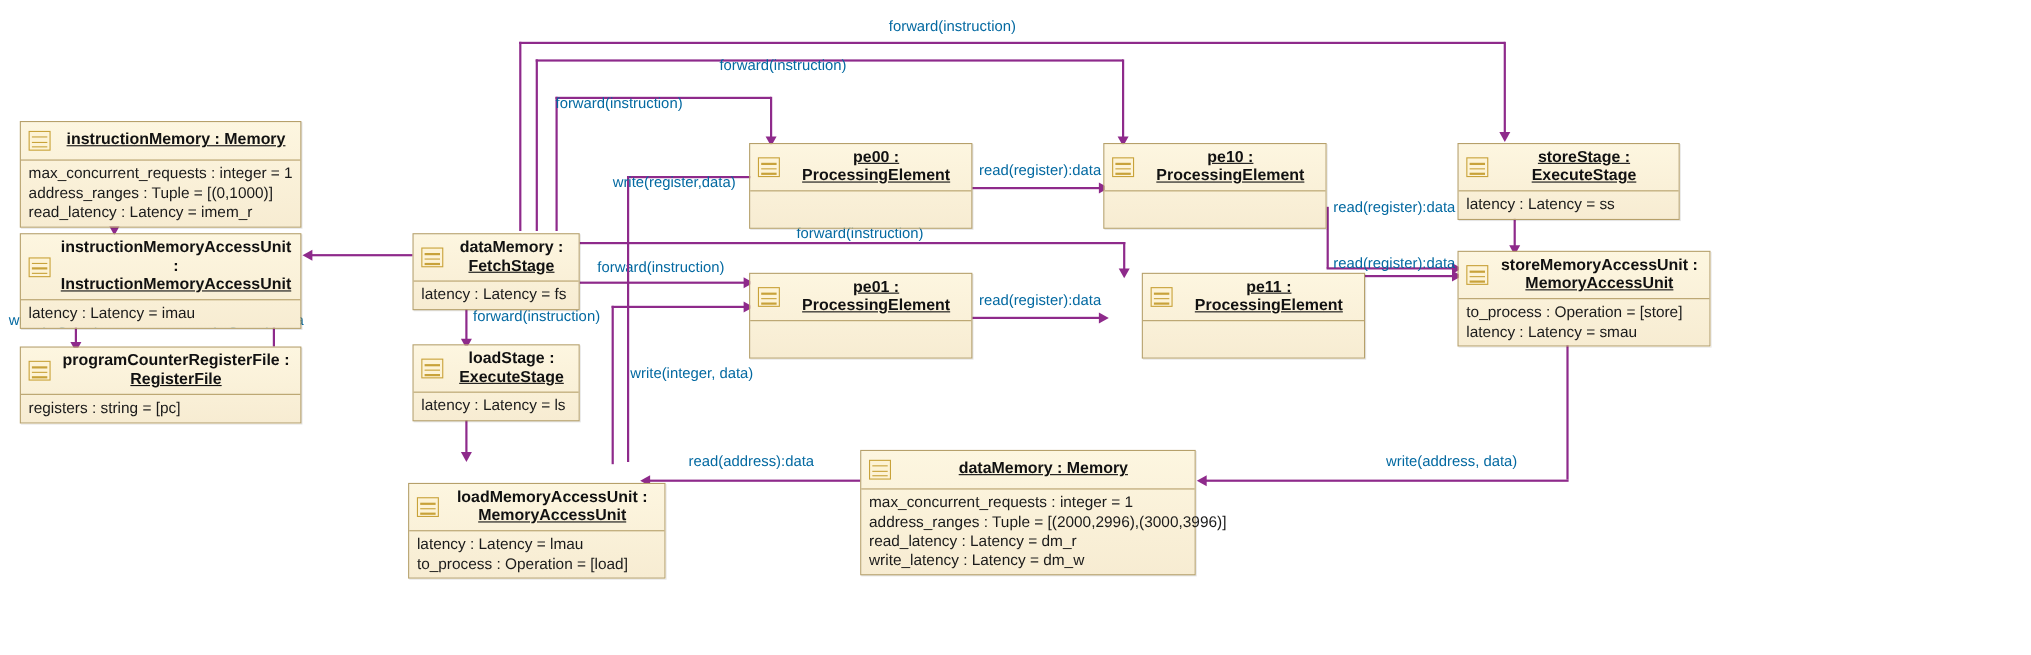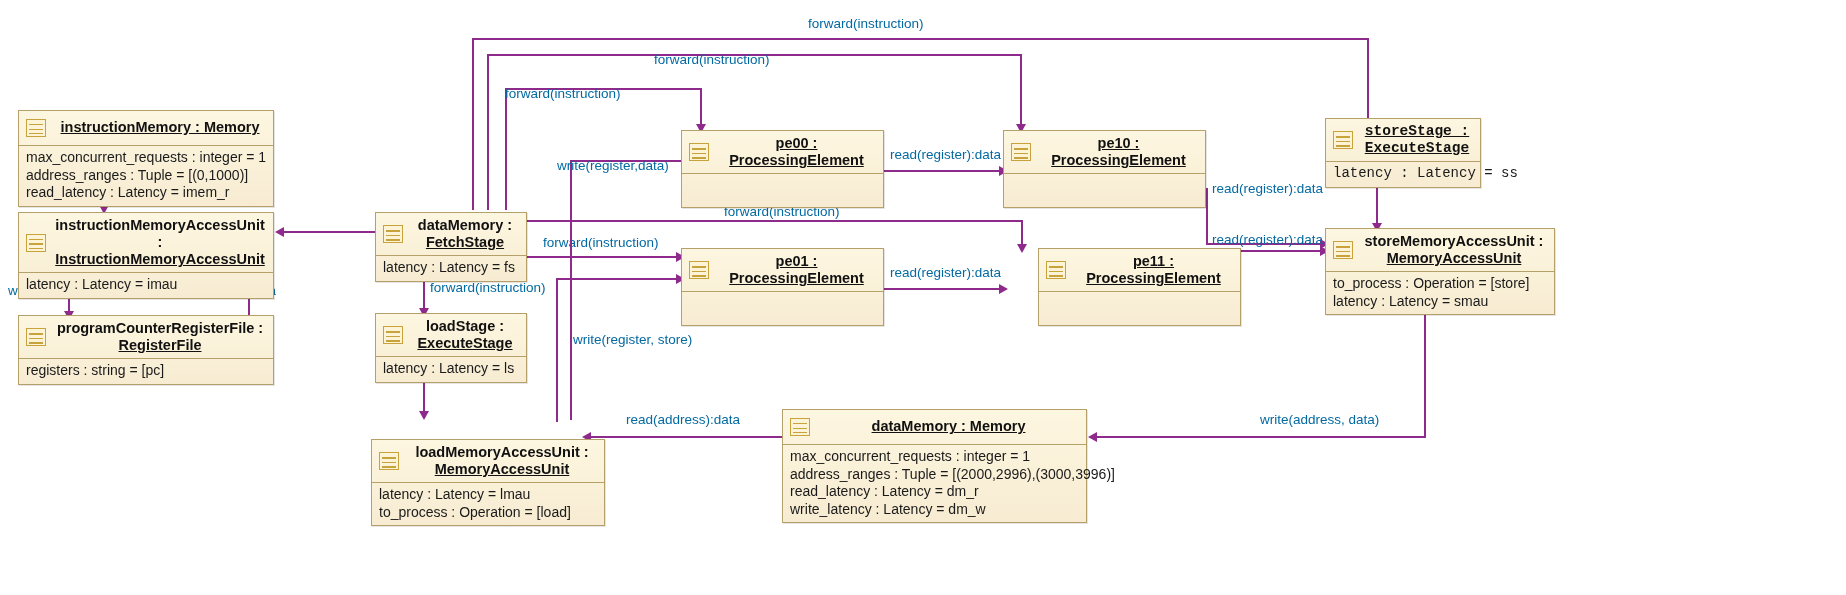--- a/index.html
+++ b/index.html
@@ -91,21 +91,21 @@
     <div class="elabel" style="left:808px;top:16px;">forward(instruction)</div>
 
     <div class="seg vseg" style="left:570px;top:160px;height:260px;"></div>
     <div class="seg hseg" style="left:570px;top:160px;width:140px;"></div>
     <div class="ah rt" style="left:705px;top:156px;"></div>
     <div class="elabel" style="left:557px;top:158px;">write(register,data)</div>
 
     <div class="seg vseg" style="left:556px;top:278px;height:144px;"></div>
     <div class="seg hseg" style="left:556px;top:278px;width:123px;"></div>
     <div class="ah rt" style="left:676px;top:274px;"></div>
-    <div class="elabel" style="left:573px;top:332px;">write(register, store)</div>
+    <div class="elabel" style="left:573px;top:332px;">write(integer, data)</div>
 
     <div class="seg hseg" style="left:884px;top:170px;width:119px;"></div>
     <div class="ah rt" style="left:999px;top:166px;"></div>
     <div class="elabel" style="left:890px;top:147px;">read(register):data</div>
 
     <div class="seg hseg" style="left:884px;top:288px;width:119px;"></div>
     <div class="ah rt" style="left:999px;top:284px;"></div>
     <div class="elabel" style="left:890px;top:265px;">read(register):data</div>
 
     <div class="seg vseg" style="left:1206px;top:188px;height:56px;"></div>
@@ -276,21 +276,21 @@
       <span class="cicon">
           <i></i>
           <i></i>
           <i></i>
         </span>
       <span class="ttl"><u>pe11 : ProcessingElement</u></span>
     </div>
     <div class="nbody sep nempty"></div>
   </div>
 
-  <div class="node" style="left:1325px;top:118px;width:156px;font-family:Liberation Mono, monospace;">
+  <div class="node" style="left:1325px;top:130px;width:202px;">
     <div class="nhead">
       <span class="cicon">
           <i></i>
           <i></i>
           <i></i>
         </span>
       <span class="ttl"><u>storeStage : ExecuteStage</u></span>
     </div>
     <div class="nbody sep">
       <div>latency : Latency = ss</div>

